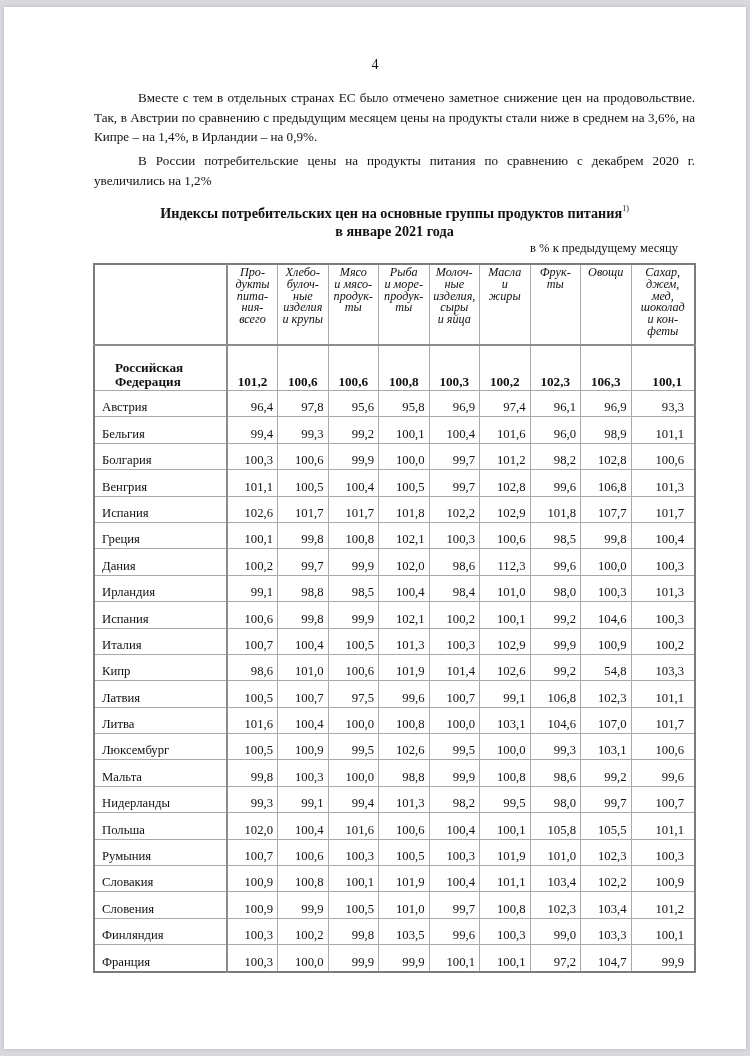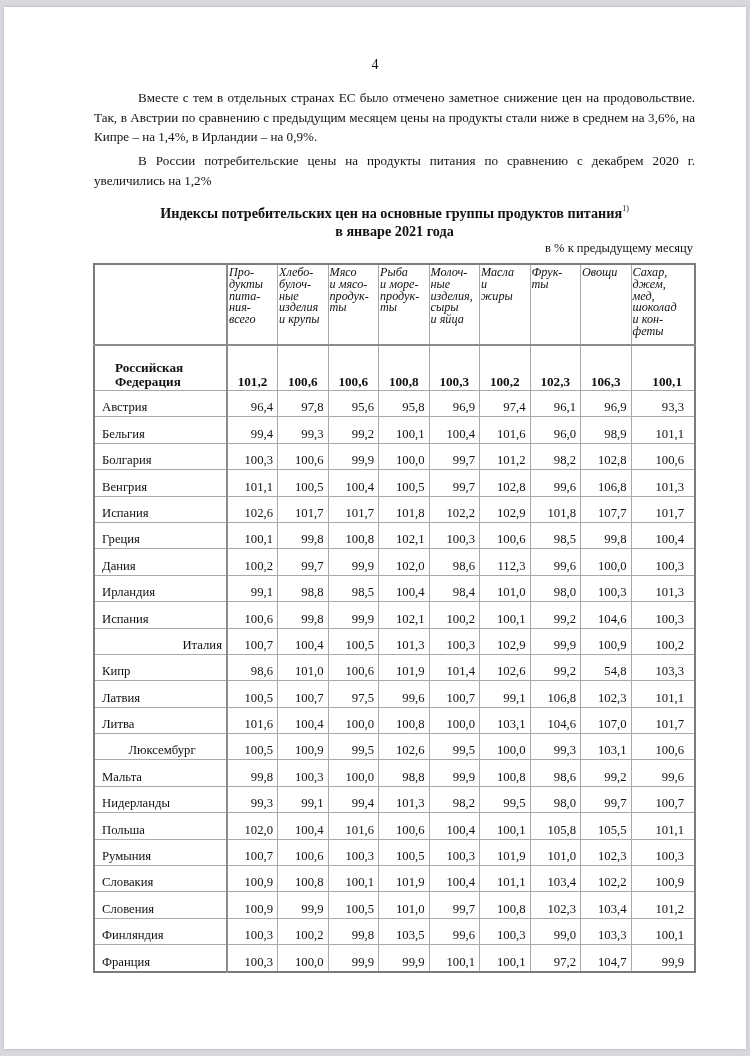--- a/index.html
+++ b/index.html
@@ -57,21 +57,21 @@
       font-size: 14.2px;
       line-height: 18px;
     }
     .table-title sup {
       font-size: 8px;
       font-weight: normal;
       vertical-align: 7px;
     }
     .units {
       position: absolute;
-      right: 57px;
+      right: 72px;
       top: 241px;
       font-size: 12.5px;
     }
     table.data {
       position: absolute;
       left: 93px;
       top: 263px;
       width: 602px;
       border-collapse: collapse;
       border: 2px solid #7b7b7b;
@@ -83,21 +83,21 @@
     table.data col.c-last { width: 64px; }
     table.data th, table.data td {
       border: 1px solid #a9a9a9;
       padding: 0 4px 0 4px;
     }
     table.data thead th {
       height: 77px;
       vertical-align: top;
       font-weight: normal;
       font-style: italic;
-      text-align: left;
+      text-align: center;
       font-size: 12.2px;
       line-height: 11.8px;
       padding: 2px 1px 0 1px;
       border-bottom: 2px solid #8c8c8c;
     }
     table.data thead th:first-child {
       border-right: 2px solid #8c8c8c;
     }
     table.data tbody td {
       height: 24.4px;
@@ -316,21 +316,21 @@
         <td>99,8</td>
         <td>99,9</td>
         <td>102,1</td>
         <td>100,2</td>
         <td>100,1</td>
         <td>99,2</td>
         <td>104,6</td>
         <td class="last">100,3</td>
       </tr>
       <tr>
-        <td class="country" style="white-space: pre-line; text-align: right;">Италия</td>
+        <td class="country" style="white-space: pre-line;">Италия</td>
         <td>100,7</td>
         <td>100,4</td>
         <td>100,5</td>
         <td>101,3</td>
         <td>100,3</td>
         <td>102,9</td>
         <td>99,9</td>
         <td>100,9</td>
         <td class="last">100,2</td>
       </tr>
@@ -364,21 +364,21 @@
         <td>100,4</td>
         <td>100,0</td>
         <td>100,8</td>
         <td>100,0</td>
         <td>103,1</td>
         <td>104,6</td>
         <td>107,0</td>
         <td class="last">101,7</td>
       </tr>
       <tr>
-        <td class="country" style="white-space: pre-line; text-align: center;">Люксембург</td>
+        <td class="country" style="white-space: pre-line;">Люксембург</td>
         <td>100,5</td>
         <td>100,9</td>
         <td>99,5</td>
         <td>102,6</td>
         <td>99,5</td>
         <td>100,0</td>
         <td>99,3</td>
         <td>103,1</td>
         <td class="last">100,6</td>
       </tr>

